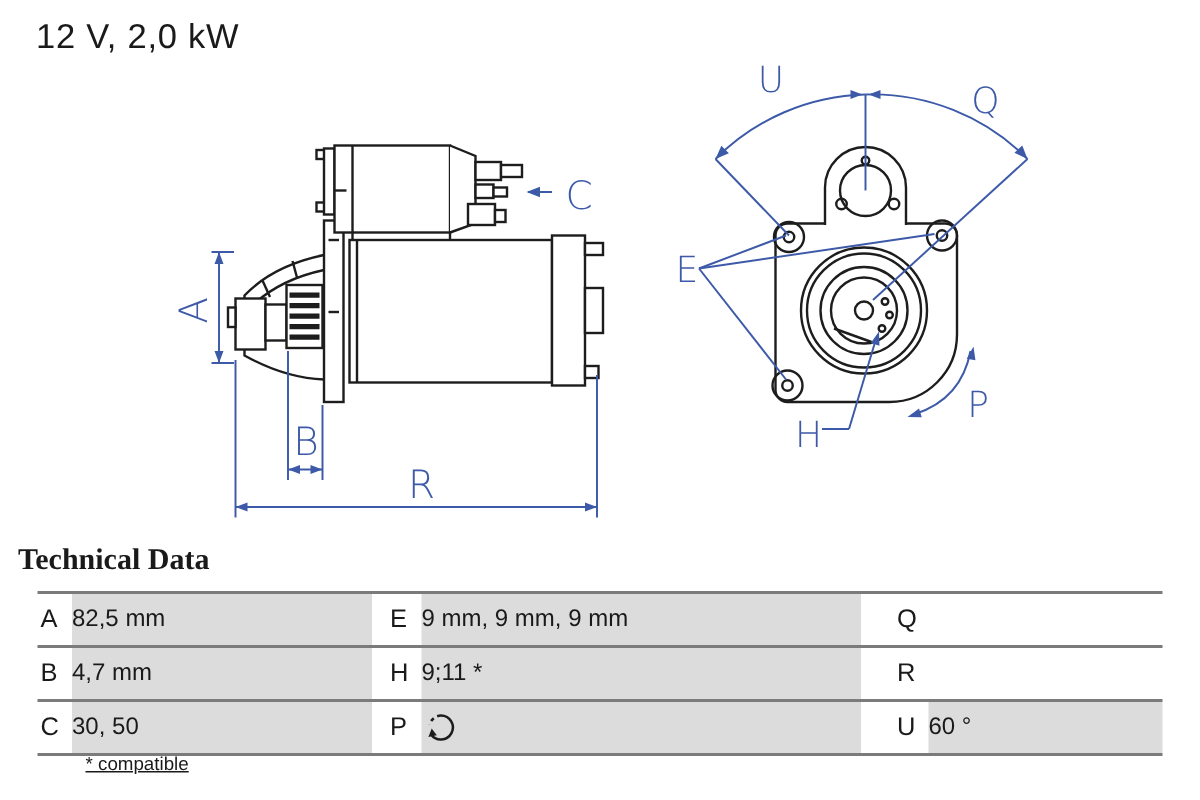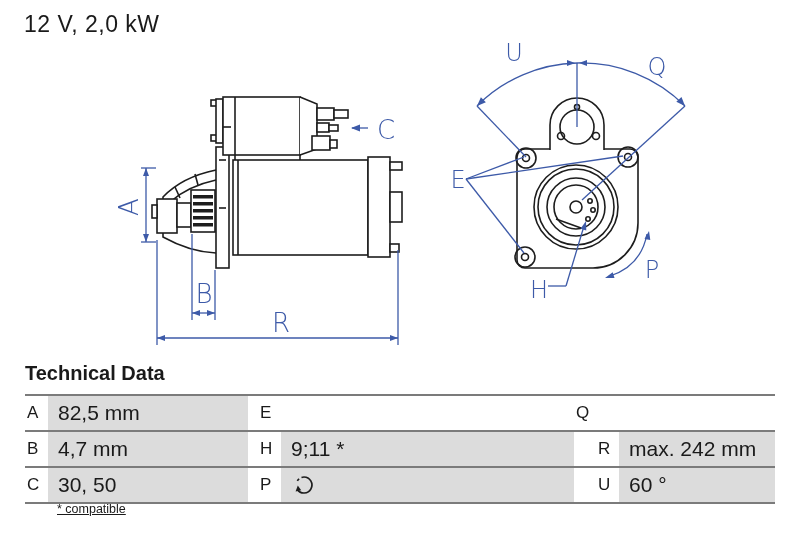--- a/index.html
+++ b/index.html
@@ -10,30 +10,30 @@
   .page-title{
     position:absolute;left:24px;top:11px;font-size:23px;letter-spacing:.5px;
   }
   .drawing-svg{position:absolute;left:0;top:0;}
   .cad-label{
     font-family:"DejaVu Sans","Liberation Sans",sans-serif;
     font-size:26px;font-weight:200;fill:#3d5aa8;
   }
   .cad-label.small{font-size:24px;}
   .tech-heading{
-    position:absolute;left:25px;top:362px;font-size:20px;font-weight:bold;
+    position:absolute;left:12px;top:362px;font-size:20px;font-weight:bold;font-family:Liberation Serif, serif;
   }
   .tech-table{position:absolute;left:25px;top:394px;width:750px;}
   .t-row{
     display:grid;grid-template-columns:23px 200px 10px 23px 293px 22px 23px 156px;
     height:34px;border-top:2px solid #7b7b7b;
   }
   .t-row.last{border-bottom:2px solid #7b7b7b;}
   .t-row .k{background:#ffffff;display:flex;align-items:center;padding-left:2px;font-size:17px;}
-  .t-row .v{background:#dcdcdc;display:flex;align-items:center;padding-left:10px;font-size:21px;white-space:nowrap;}
+  .t-row .v{background:#dcdcdc;display:flex;align-items:center;padding-left:0;font-size:16px;white-space:nowrap;}
   .t-row .g{background:#ffffff;}
   .footnote{position:absolute;left:57px;top:502px;font-size:12.5px;text-decoration:underline;}
   .rot-icon{display:block;}
 </style>
 </head>
 <body>
 
 <div class="canvas">
 
   <div class="page-title">12 V, 2,0 kW</div>
@@ -177,32 +177,32 @@
   </svg>
 
   <div class="tech-heading">Technical Data</div>
 
   <div class="tech-table">
     <div class="t-row">
       <div class="k">A</div>
       <div class="v">82,5 mm</div>
       <div class="g"></div>
       <div class="k">E</div>
+      <div class="v">9 mm, 9 mm, 9 mm</div>
       <div class="g"></div>
       <div class="k">Q</div>
     </div>
     <div class="t-row">
       <div class="k">B</div>
       <div class="v">4,7 mm</div>
       <div class="g"></div>
       <div class="k">H</div>
       <div class="v">9;11 *</div>
       <div class="g"></div>
       <div class="k">R</div>
-      <div class="v">max. 242 mm</div>
     </div>
     <div class="t-row last">
       <div class="k">C</div>
       <div class="v">30, 50</div>
       <div class="g"></div>
       <div class="k">P</div>
       <div class="v">
         <svg class="rot-icon" width="26" height="24" viewBox="0 0 26 24">
           <path d="M13,4 A8,8 0 1 1 6.3,16.5" stroke="#1d1d1d" stroke-width="1.7" fill="none"></path>
           <path d="M13,4 A8,8 0 0 0 5.4,10.2" stroke="#1d1d1d" stroke-width="1.7" fill="none" stroke-dasharray="2.6,2.6"></path>

